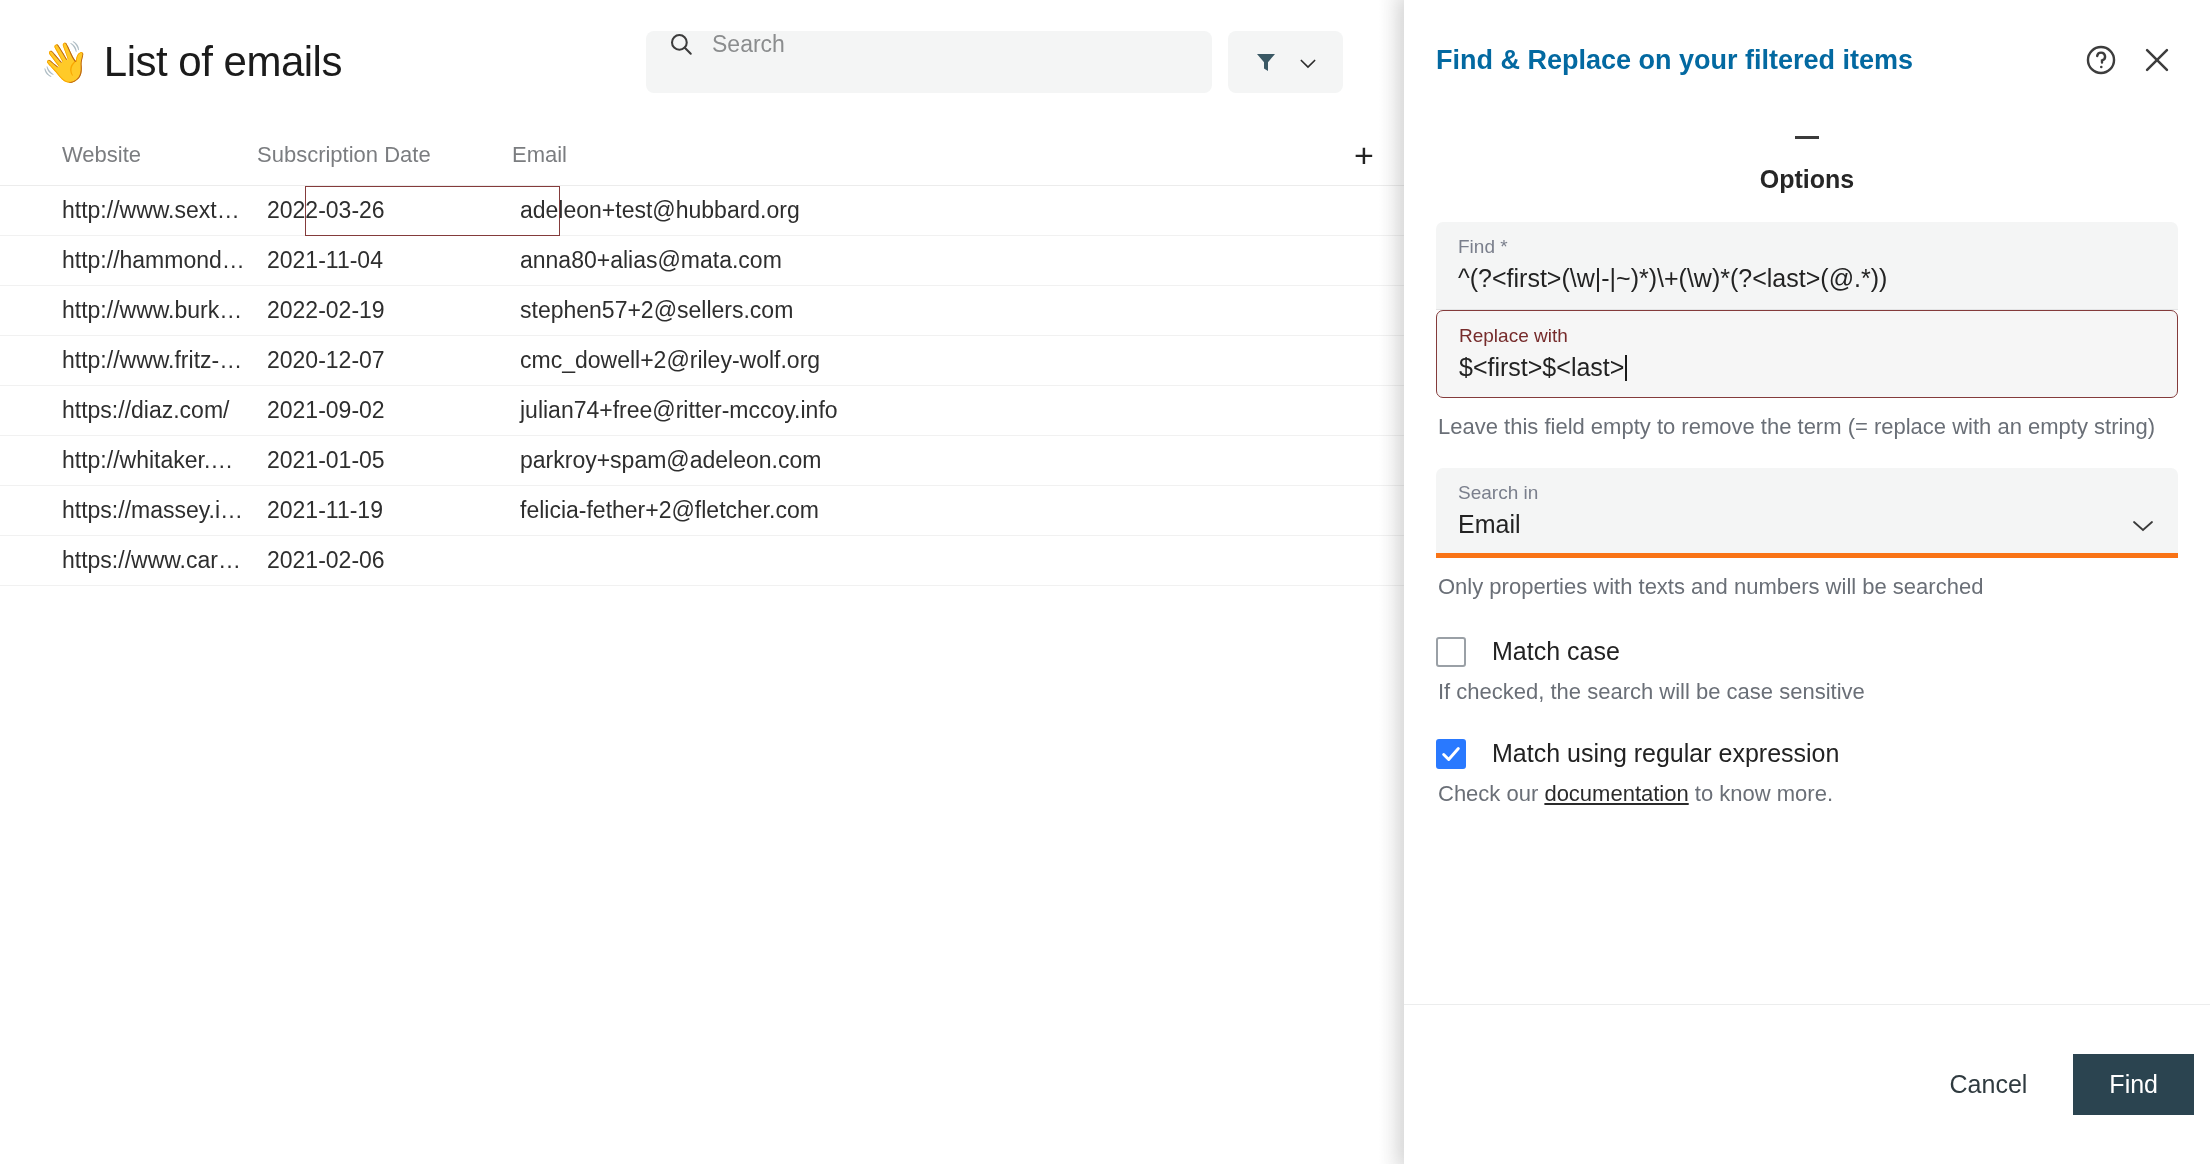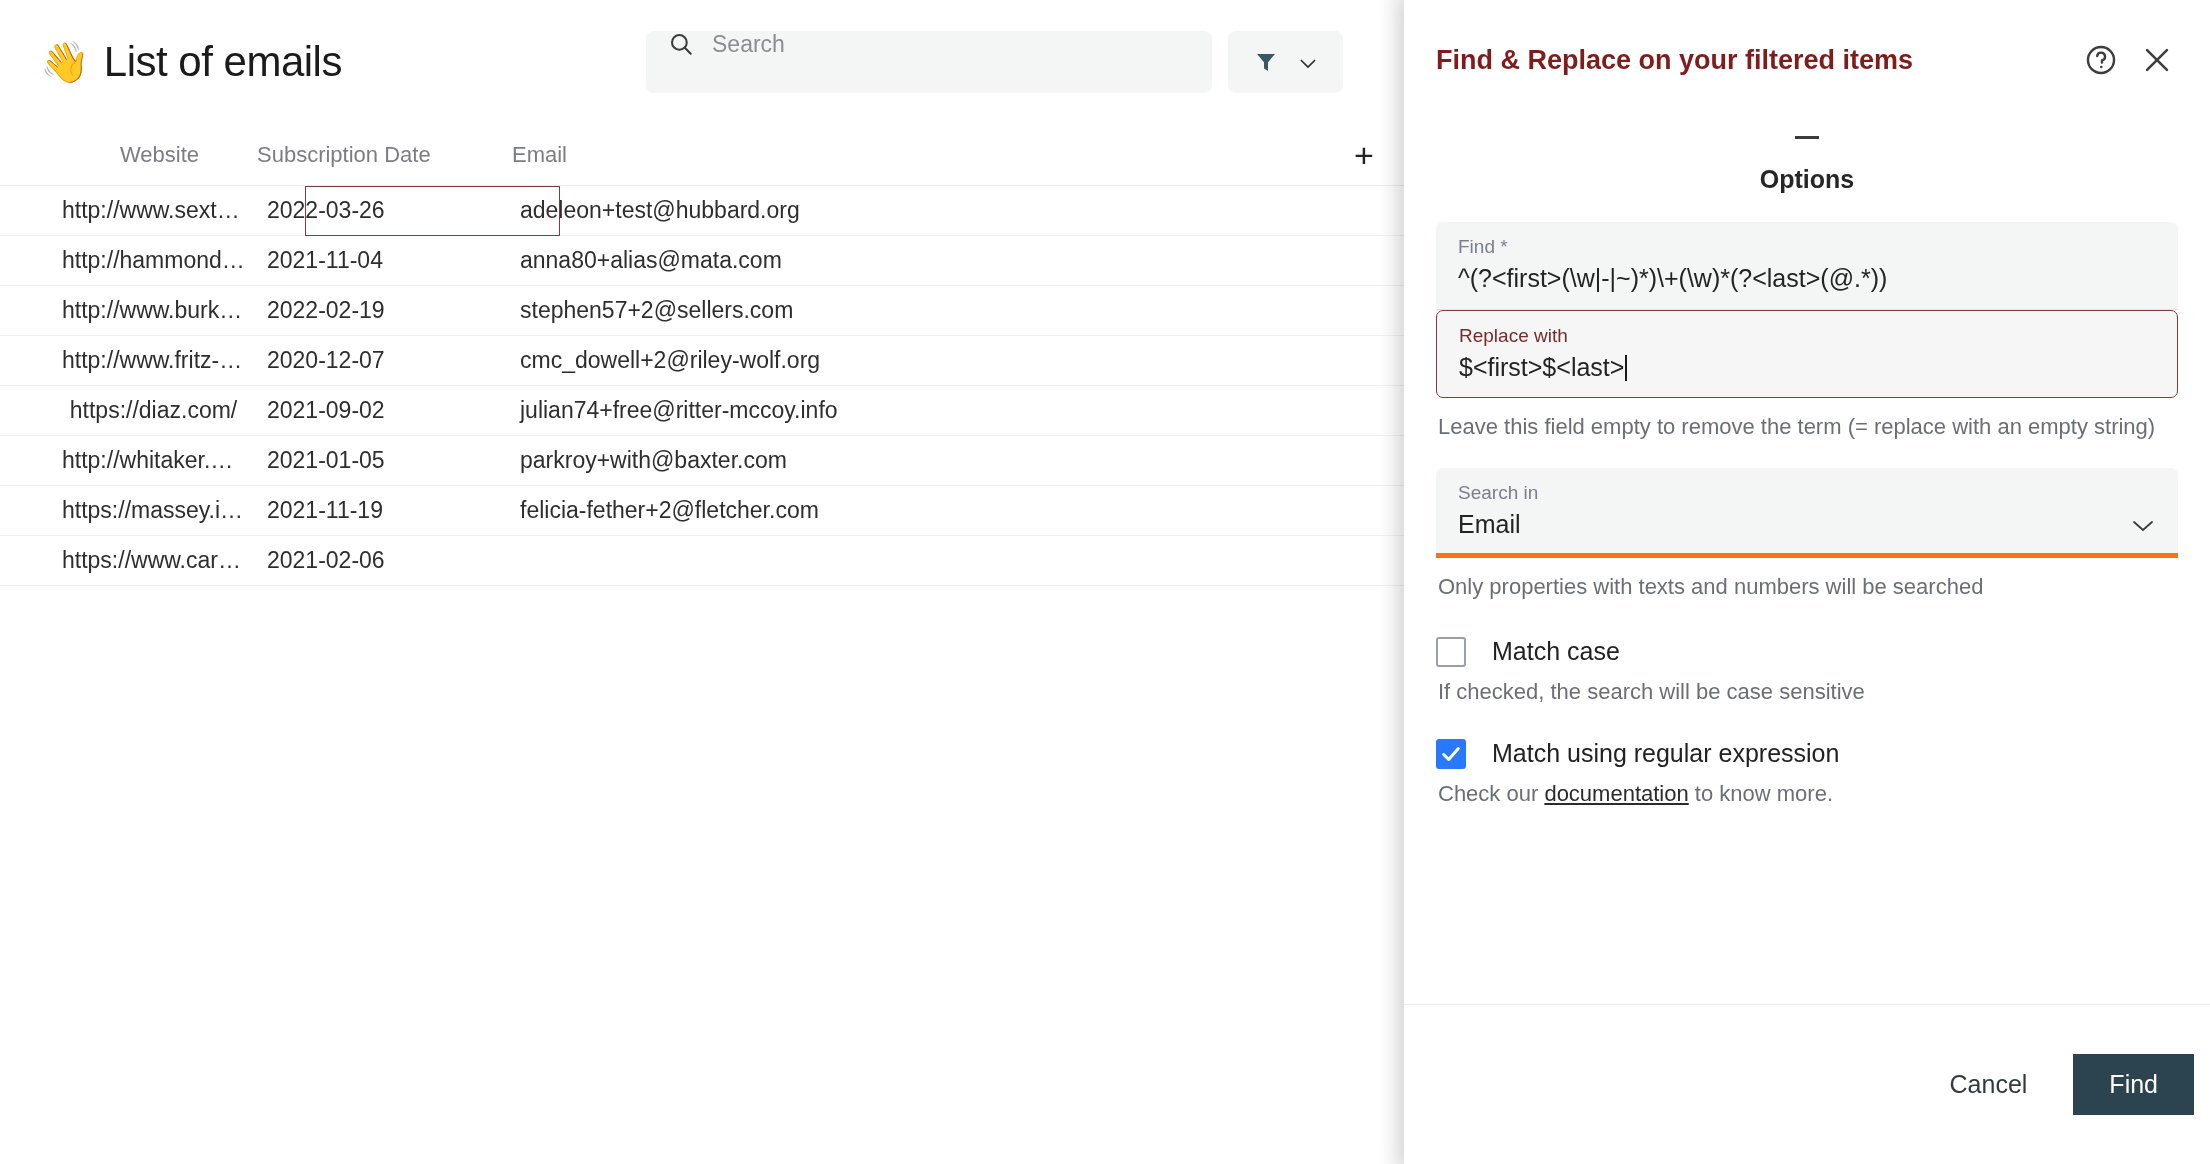--- a/index.html
+++ b/index.html
@@ -66,21 +66,21 @@
     display: flex;
     height: 62px;
     align-items: center;
     border-bottom: 1px solid #ececec;
   }
   .th {
     font-size: 22px;
     color: #7b7d80;
     font-weight: 400;
   }
-  .c-web { width: 257px; padding-left: 62px; text-align: center; }
+  .c-web { width: 257px; padding-left: 62px; }
   .c-date { width: 255px; }
   .c-mail { flex: 1; }
   .add-col {
     width: 80px;
     display: flex; align-items: center; justify-content: center;
     font-size: 34px; color: #232323; font-weight: 300;
     line-height: 1;
   }
   .trow {
     display: flex;
@@ -126,21 +126,21 @@
   }
   .panel-head {
     display: flex;
     align-items: center;
     padding: 30px 36px 0 32px;
     height: 90px;
   }
   .panel-title {
     font-size: 27px;
     font-weight: 700;
-    color: #7f1d1d;
+    color: #0369a1;
     flex: 1;
   }
   .head-icon { width: 34px; height: 34px; color: #3d3d3d; margin-left: 22px; }
 
   .panel-body { flex: 1; padding: 0 32px; overflow: hidden; }
 
   .options-row {
     display: flex; align-items: center; gap: 26px;
     margin-top: 46px; margin-bottom: 28px; flex-direction: column;
   }
@@ -303,21 +303,21 @@
           </div>
           <div class="trow">
             <div class="td c-web">https://diaz.com/</div>
             <div class="td c-date">2021-09-02</div>
             <div class="td c-mail">julian74+free@ritter-mccoy.info</div>
             <div class="add-col"></div>
           </div>
           <div class="trow">
             <div class="td c-web">http://whitaker.biz/</div>
             <div class="td c-date">2021-01-05</div>
-            <div class="td c-mail">parkroy+with@baxter.com</div>
+            <div class="td c-mail">parkroy+spam@adeleon.com</div>
             <div class="add-col"></div>
           </div>
           <div class="trow">
             <div class="td c-web">https://massey.info/</div>
             <div class="td c-date">2021-11-19</div>
             <div class="td c-mail">felicia-fether+2@fletcher.com</div>
             <div class="add-col"></div>
           </div>
           <div class="trow">
             <div class="td c-web">https://www.carlson.com/</div>

